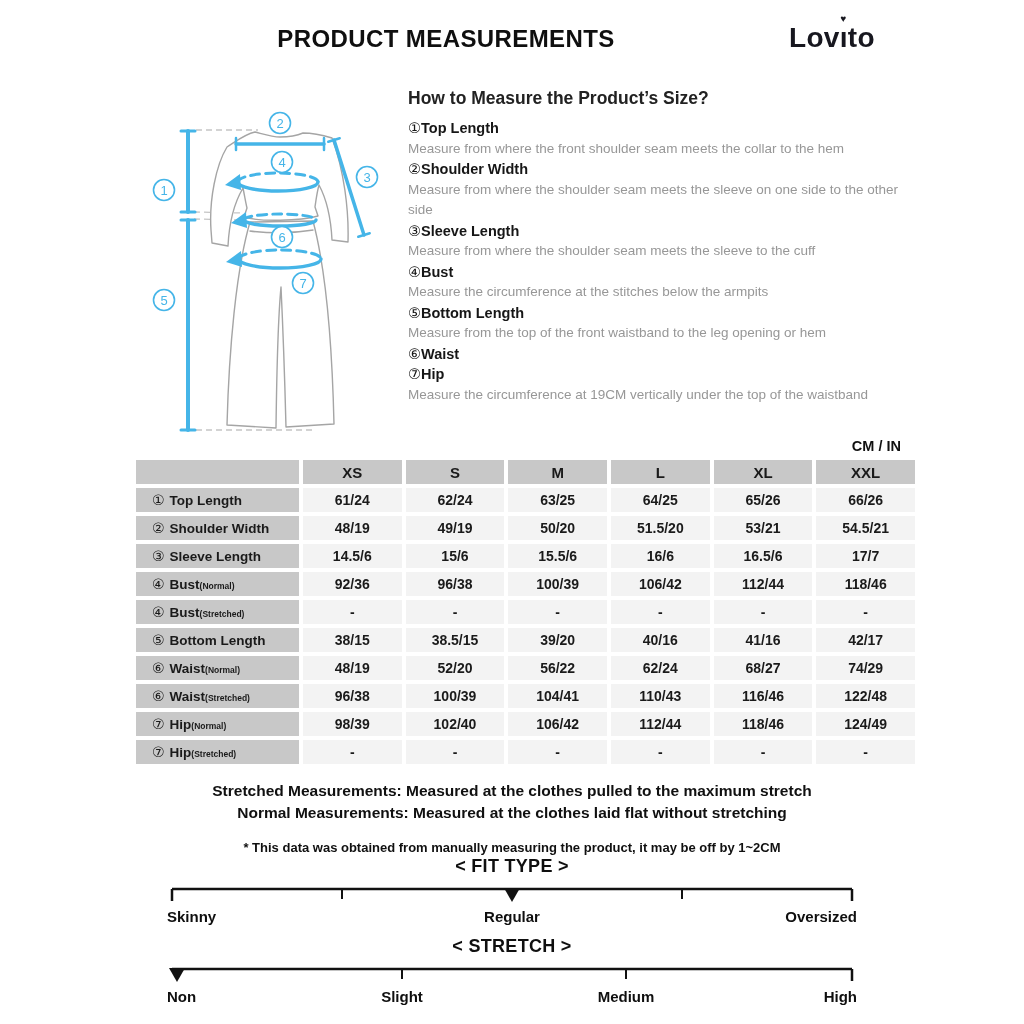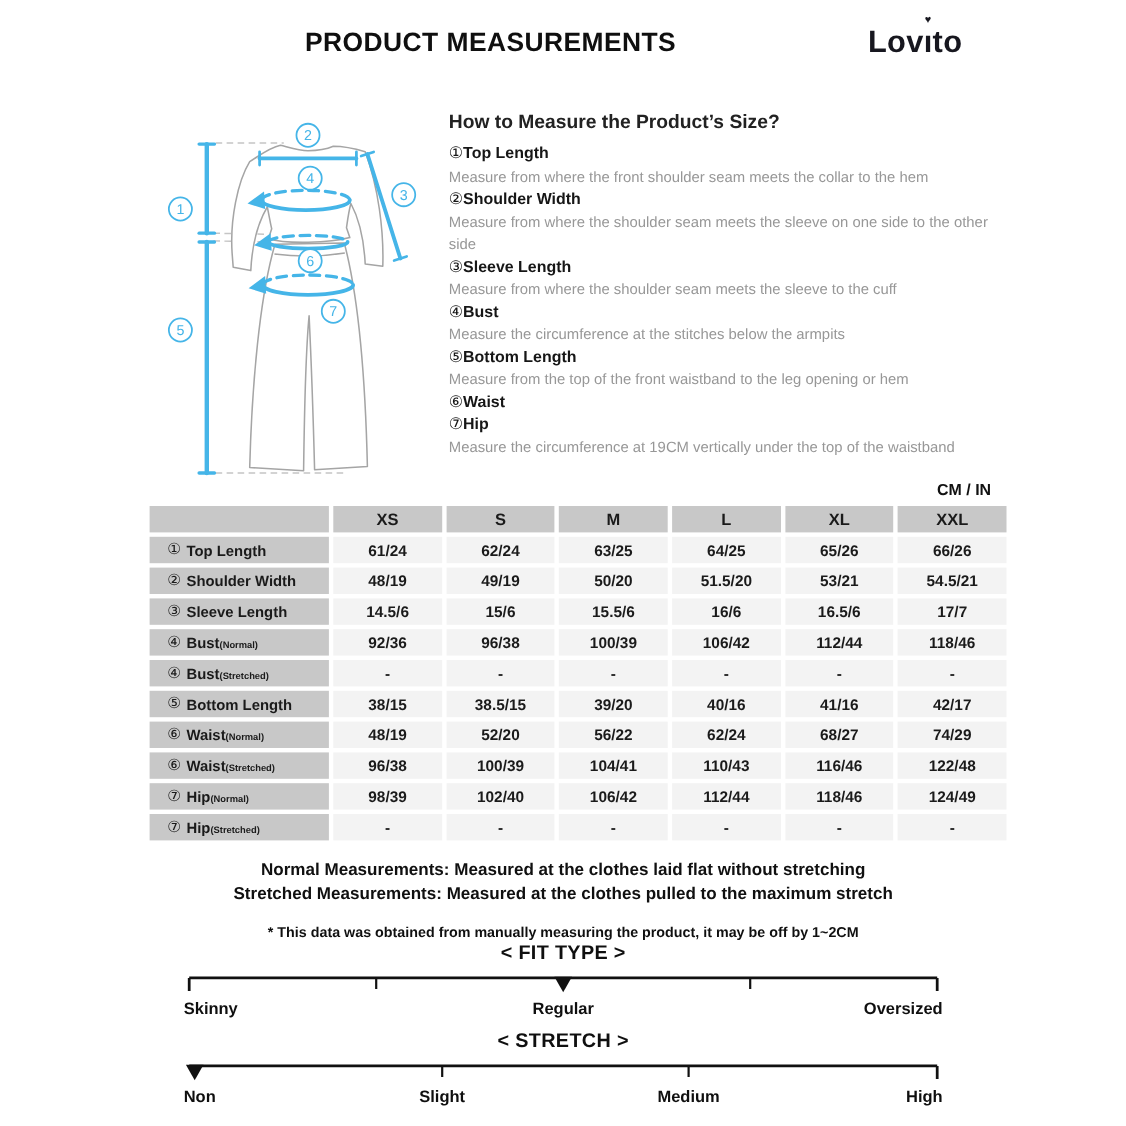--- a/index.html
+++ b/index.html
@@ -7,21 +7,21 @@
         font-family:"Liberation Sans",sans-serif;color:#1a1a1a;}
 
   
   .main-title{position:absolute;top:25px;left:0;width:892px;text-align:center;
         font-size:24px;font-weight:800;letter-spacing:.4px;color:#0f0f0f;}
   .brand{position:absolute;top:22px;left:789px;font-size:28px;font-weight:800;color:#17171f;letter-spacing:.3px;}
   .brand-i{position:relative;display:inline-block;}
   .brand-heart{position:absolute;left:50%;transform:translateX(-50%);top:-8px;font-size:10px;line-height:10px;}
 
   
-  .howto{position:absolute;left:408px;top:100px;width:500px;}
+  .howto{position:absolute;left:408px;top:88px;width:500px;}
   .howto-title{font-size:17.5px;font-weight:700;color:#222;margin:0 0 9px 0;}
   .ht-label{font-size:14.5px;font-weight:700;color:#161616;line-height:20.5px;}
   .circ{font-family:"DejaVu Sans",sans-serif;font-weight:400;font-size:14.5px;}
   .ht-desc{font-size:13.5px;font-weight:400;color:#979797;line-height:20.5px;}
 
   
   .diagram{position:absolute;left:130px;top:100px;width:280px;height:350px;}
 
   
   .cmin{position:absolute;left:122px;top:438px;width:779px;text-align:right;
@@ -282,22 +282,22 @@
       </div>
       <div class="cell ">-</div>
       <div class="cell ">-</div>
       <div class="cell ">-</div>
       <div class="cell ">-</div>
       <div class="cell ">-</div>
       <div class="cell ">-</div>
     </div>
 
   <div class="notes">
+    <div class="note-main">Stretched  Measurements: Measured at the clothes pulled to the maximum stretch</div>
     <div class="note-main">Normal Measurements: Measured at the clothes laid flat without stretching</div>
-    <div class="note-main">Stretched  Measurements: Measured at the clothes pulled to the maximum stretch</div>
     <div class="note-sub">* This data was obtained from manually measuring the product, it may be off by 1~2CM</div>
   </div>
 
   <div class="scale fit">
     <div class="scale-title">&lt; FIT TYPE &gt;</div>
     <svg width="690" height="44" viewBox="0 0 690 44">
       <g stroke="#111" stroke-width="2.5" fill="none">
         <line x1="5" y1="5" x2="685" y2="5"></line>
         <line x1="5" y1="5" x2="5" y2="17"></line>
         <line x1="685" y1="5" x2="685" y2="17"></line>

